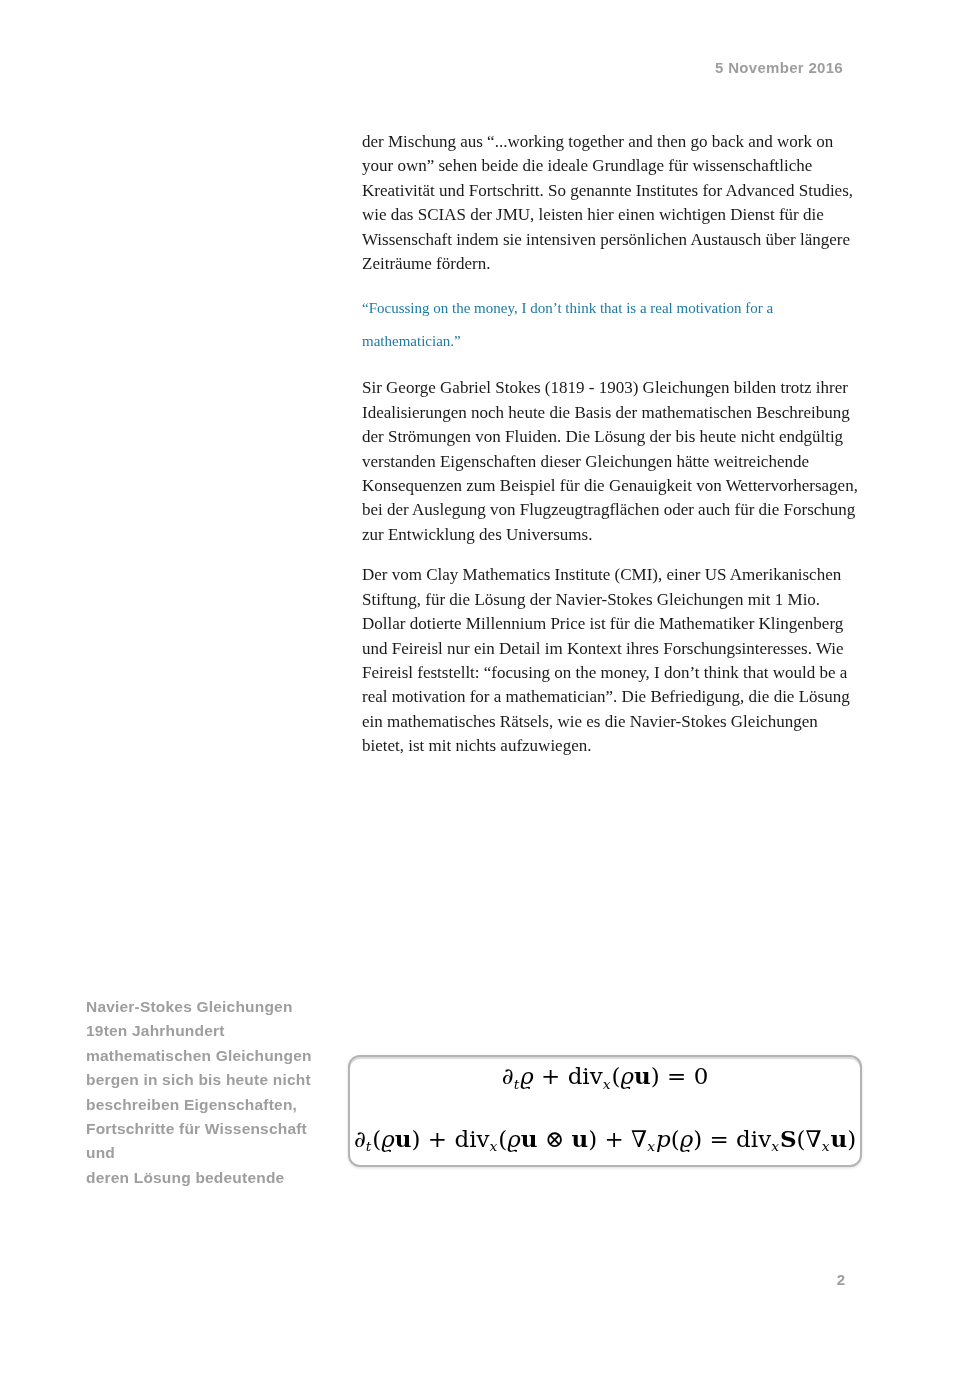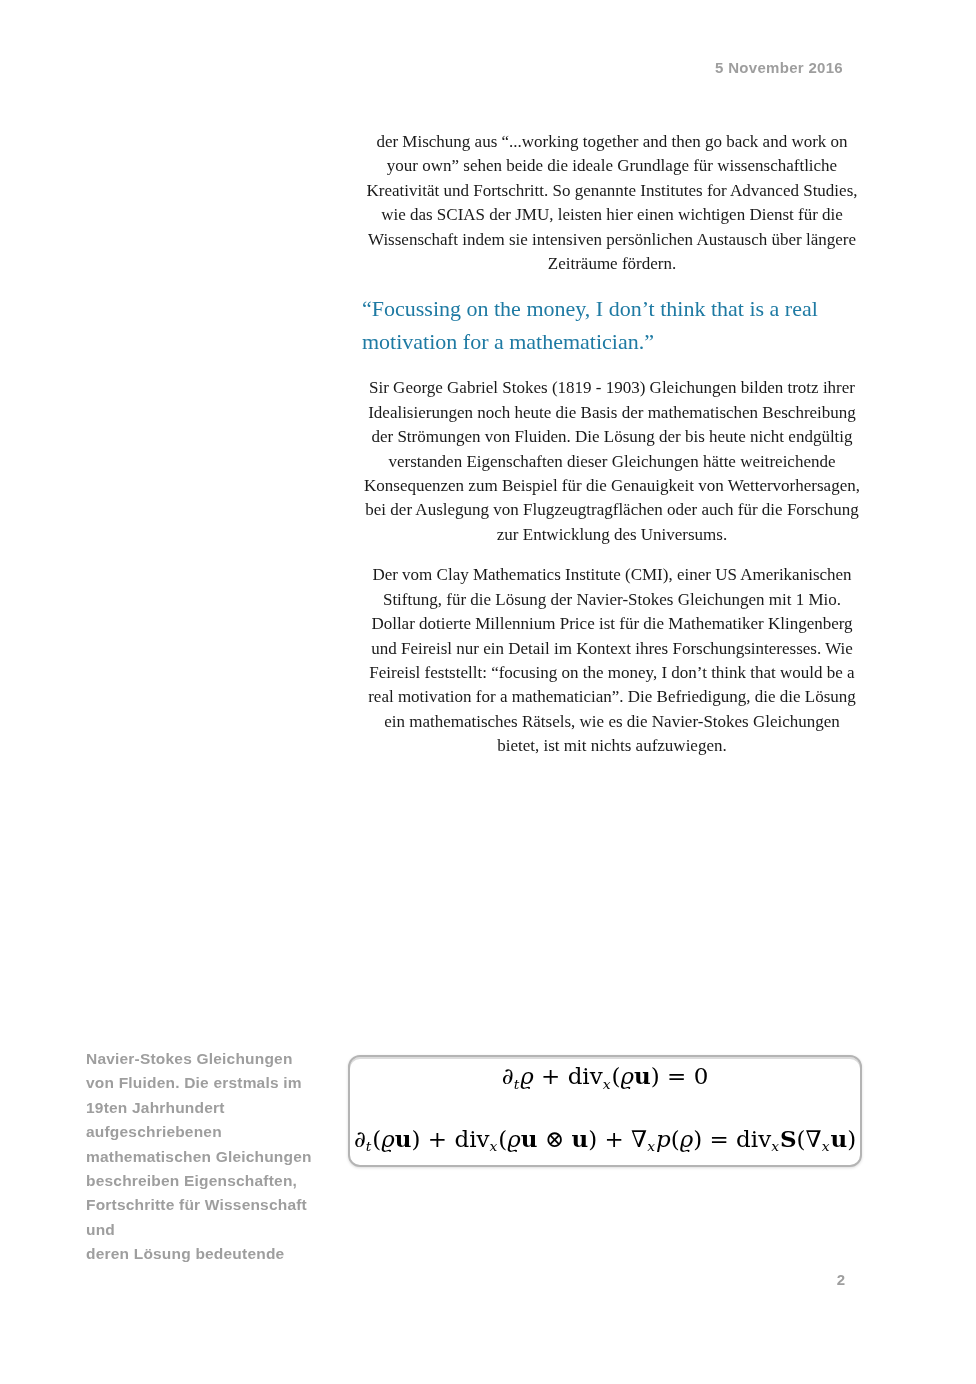--- a/index.html
+++ b/index.html
@@ -23,30 +23,30 @@
     font-weight:700;font-size:15px;letter-spacing:.3px;
     color:var(--muted-color);
   }
   .main-col{
     position:absolute;left:362px;top:130px;width:500px;
   }
   .body-para{
     font-size:17px;line-height:24.4px;
     color:var(--body-color);
     margin:0 0 16px 0;
-    text-align:center;
+    text-align:left;
   }
   .pull-quote{
-    font-size:22px;line-height:33px;
+    font-size:15px;line-height:33px;
     color:var(--quote-color);
     max-width:478px;
     margin:2px 0 18px 0;
   }
   .sidebar-caption{
-    position:absolute;left:86px;top:1047px;width:245px;
+    position:absolute;left:86px;top:995px;width:245px;
     font-family:"Liberation Sans",sans-serif;
     font-weight:700;font-size:15.5px;line-height:24.4px;
     letter-spacing:.2px;
     color:var(--muted-color);
   }
   .equation-box{
     position:absolute;left:348px;top:1055px;width:514px;height:112px;
     background:#ffffff;
     border:2px solid var(--box-border);
     border-radius:12px;
@@ -81,24 +81,23 @@
     <div class="pull-quote">“Focussing on the money, I don’t think that is a real motivation for a mathematician.”</div>
 
 
     <p class="body-para">Sir George Gabriel Stokes (1819 - 1903) Gleichungen bilden trotz ihrer Idealisierungen noch heute die Basis der mathematischen Beschreibung der Strömungen von Fluiden. Die Lösung der bis heute nicht endgültig verstanden Eigenschaften dieser Gleichungen hätte weitreichende Konsequenzen zum Beispiel für die Genauigkeit von Wettervorhersagen, bei der Auslegung von Flugzeugtragflächen oder auch für die Forschung zur Entwicklung des Universums.</p>
 
     <p class="body-para">Der vom Clay Mathematics Institute (CMI), einer US Amerikanischen Stiftung, für die Lösung der Navier-Stokes Gleichungen mit 1 Mio. Dollar dotierte Millennium Price ist für die Mathematiker Klingenberg und Feireisl nur ein Detail im Kontext ihres Forschungsinteresses. Wie Feireisl feststellt: “focusing on the money, I don’t think that would be a real motivation for a mathematician”. Die Befriedigung, die die Lösung ein mathematisches Rätsels, wie es die Navier-Stokes Gleichungen bietet, ist mit nichts aufzuwiegen.</p>
   </div>
 
   <div class="sidebar-caption">
     <div>Navier-Stokes Gleichungen</div>
-    <div>von Fluiden. Die erstmals im</div>
     <div>19ten Jahrhundert</div>
-    <div>aufgeschriebenen</div>
     <div>mathematischen Gleichungen</div>
+    <div>bergen in sich bis heute nicht</div>
     <div>beschreiben Eigenschaften,</div>
     <div>Fortschritte für Wissenschaft und</div>
     <div>deren Lösung bedeutende</div>
   </div>
 
   <div class="equation-box">
     <div class="equation-line"><span class="eq-i">∂</span><span class="eq-sub">t</span><span class="eq-i">ϱ</span><span> + </span><span>div</span><span class="eq-sub">x</span><span>(</span><span class="eq-i">ϱ</span><span class="eq-b">u</span><span>)</span><span> = </span><span>0</span></div>
     <div class="equation-line"><span class="eq-i">∂</span><span class="eq-sub">t</span><span>(</span><span class="eq-i">ϱ</span><span class="eq-b">u</span><span>)</span><span> + </span><span>div</span><span class="eq-sub">x</span><span>(</span><span class="eq-i">ϱ</span><span class="eq-b">u</span><span> ⊗ </span><span class="eq-b">u</span><span>)</span><span> + </span><span>∇</span><span class="eq-sub">x</span><span class="eq-i">p</span><span>(</span><span class="eq-i">ϱ</span><span>)</span><span> = </span><span>div</span><span class="eq-sub">x</span><span class="eq-ds">S</span><span>(</span><span>∇</span><span class="eq-sub">x</span><span class="eq-b">u</span><span>)</span></div>
   </div>
 

